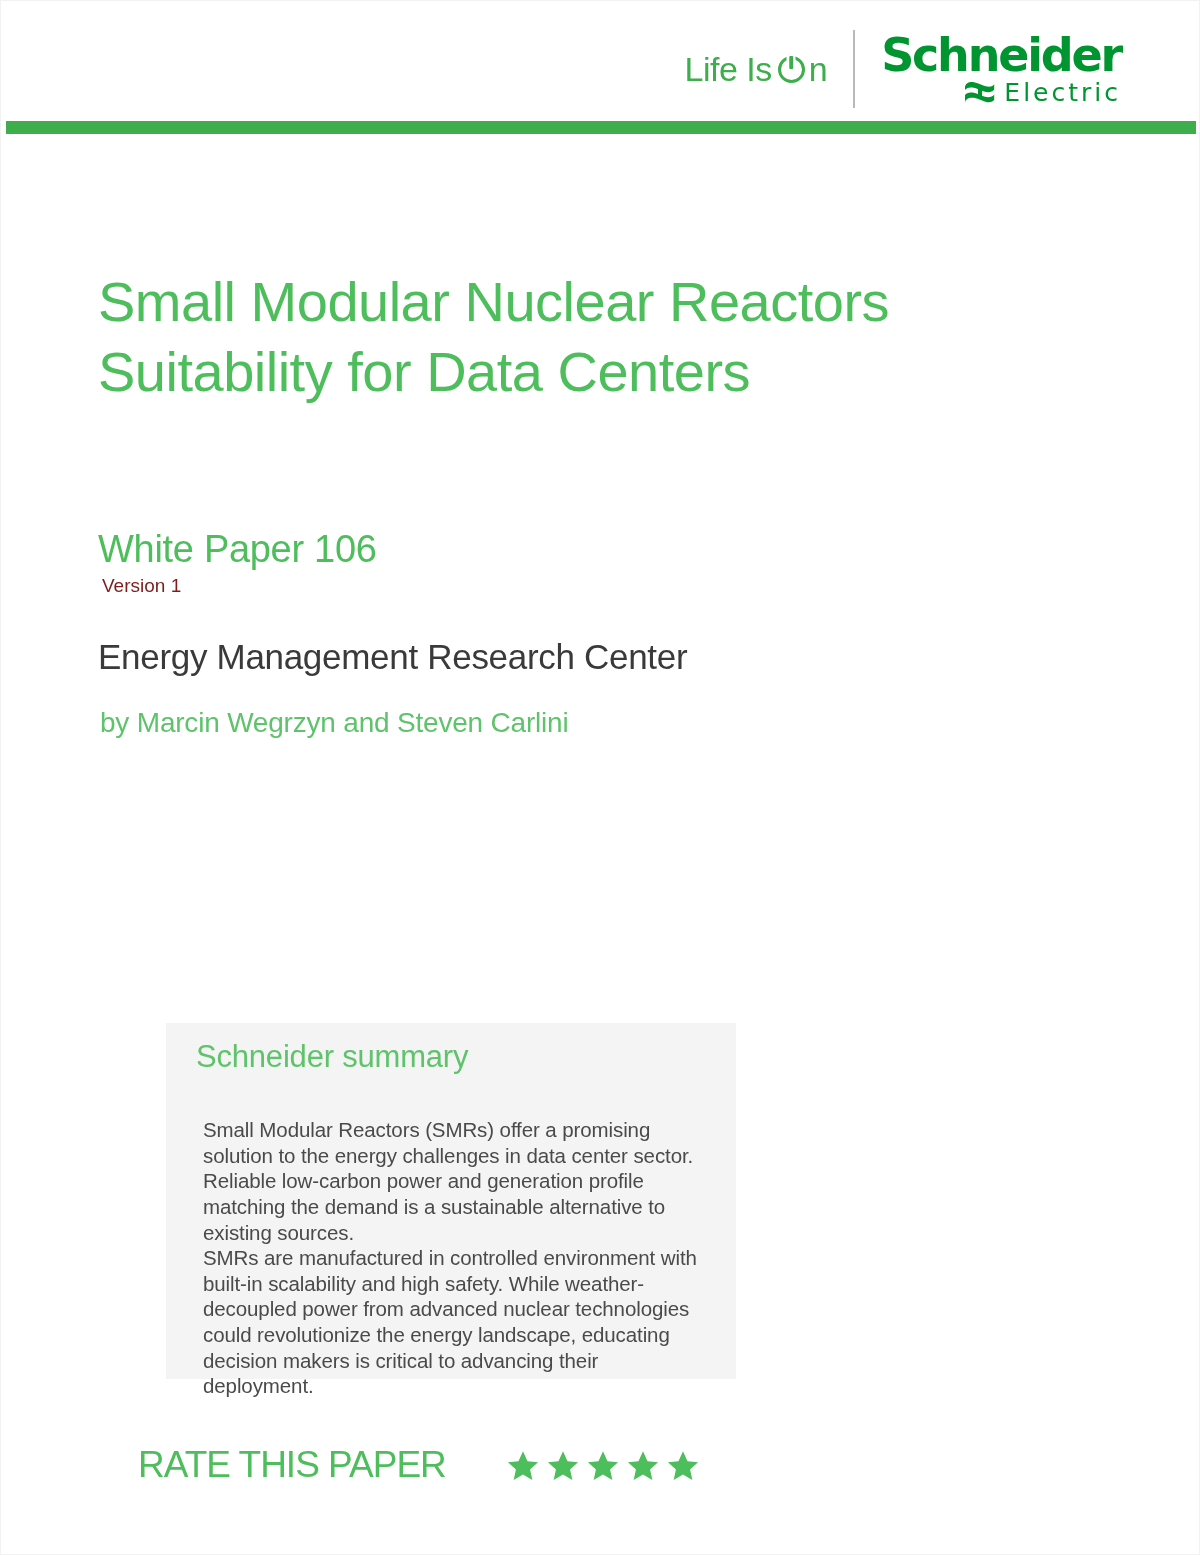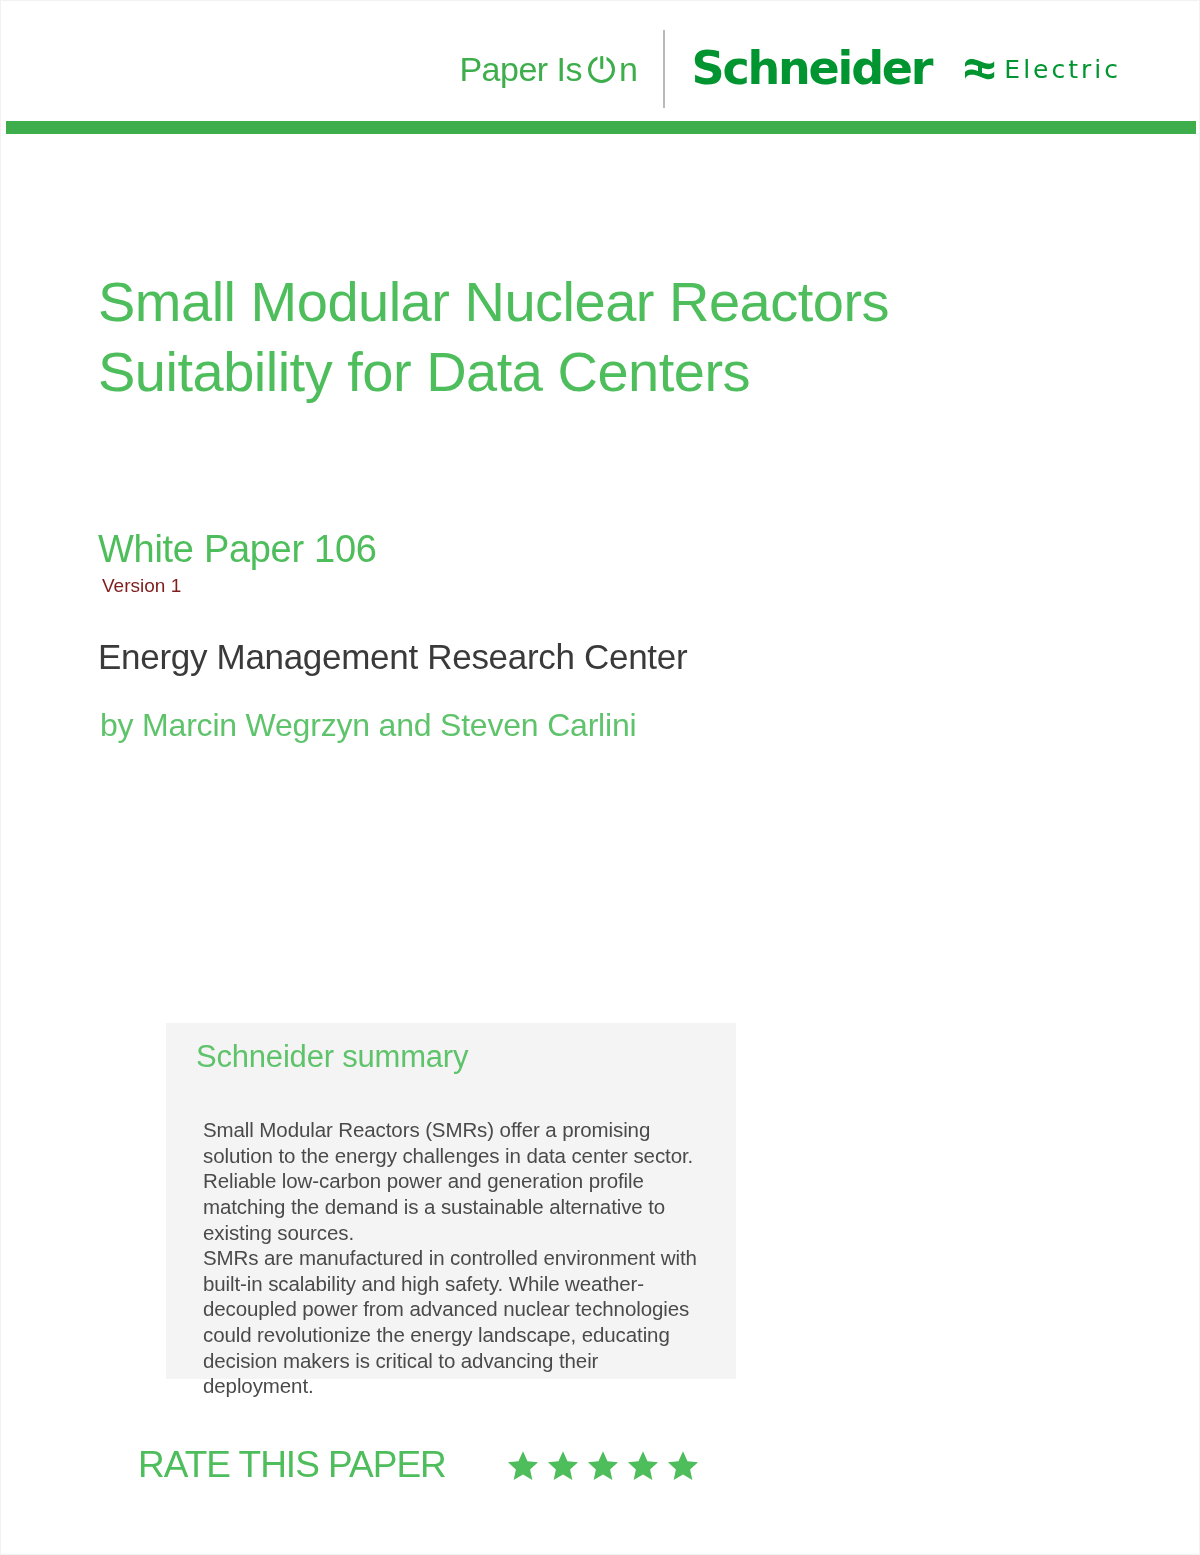--- a/index.html
+++ b/index.html
@@ -82,22 +82,22 @@
 
   .logo-divider {
     width: 2px;
     height: 78px;
     background: #b9b9b9;
     margin-right: 26px;
   }
 
   .schneider-block {
     display: flex;
-    flex-direction: row;
-    align-items: center;
+    flex-direction: column;
+    align-items: flex-end;
     line-height: 1;
   }
   .schneider-word {
     font-family: "DejaVu Sans", sans-serif;
     font-size: 46px;
     font-weight: bold;
     color: #009530;
     letter-spacing: -2.2px;
     line-height: 0.98;
   }
@@ -174,21 +174,21 @@
     font-size: 35px;
     font-weight: 400;
     color: #3a3a3a;
     letter-spacing: -0.3px;
     line-height: 1;
   }
   .wp-authors {
     position: absolute;
     left: 99px;
     top: 708px;
-    font-size: 32px;
+    font-size: 28px;
     font-weight: 400;
     color: #5EC36B;
     letter-spacing: -0.2px;
     line-height: 1;
   }
 
   
   .exec-box {
     position: absolute;
     left: 165px;
@@ -252,21 +252,21 @@
   }
 </style>
 </head>
 <body>
 
 <div id="page">
 
   <div class="header-lockup">
 
     <div class="life-is-on">
-      <span class="word">Paper Is</span>
+      <span class="word">Life Is</span>
       <span class="power-glyph">
         <span class="ring"></span>
         <span class="notch"></span>
         <span class="bar"></span>
       </span>
       <span class="word">n</span>
     </div>
 
     <div class="logo-divider"></div>
 

